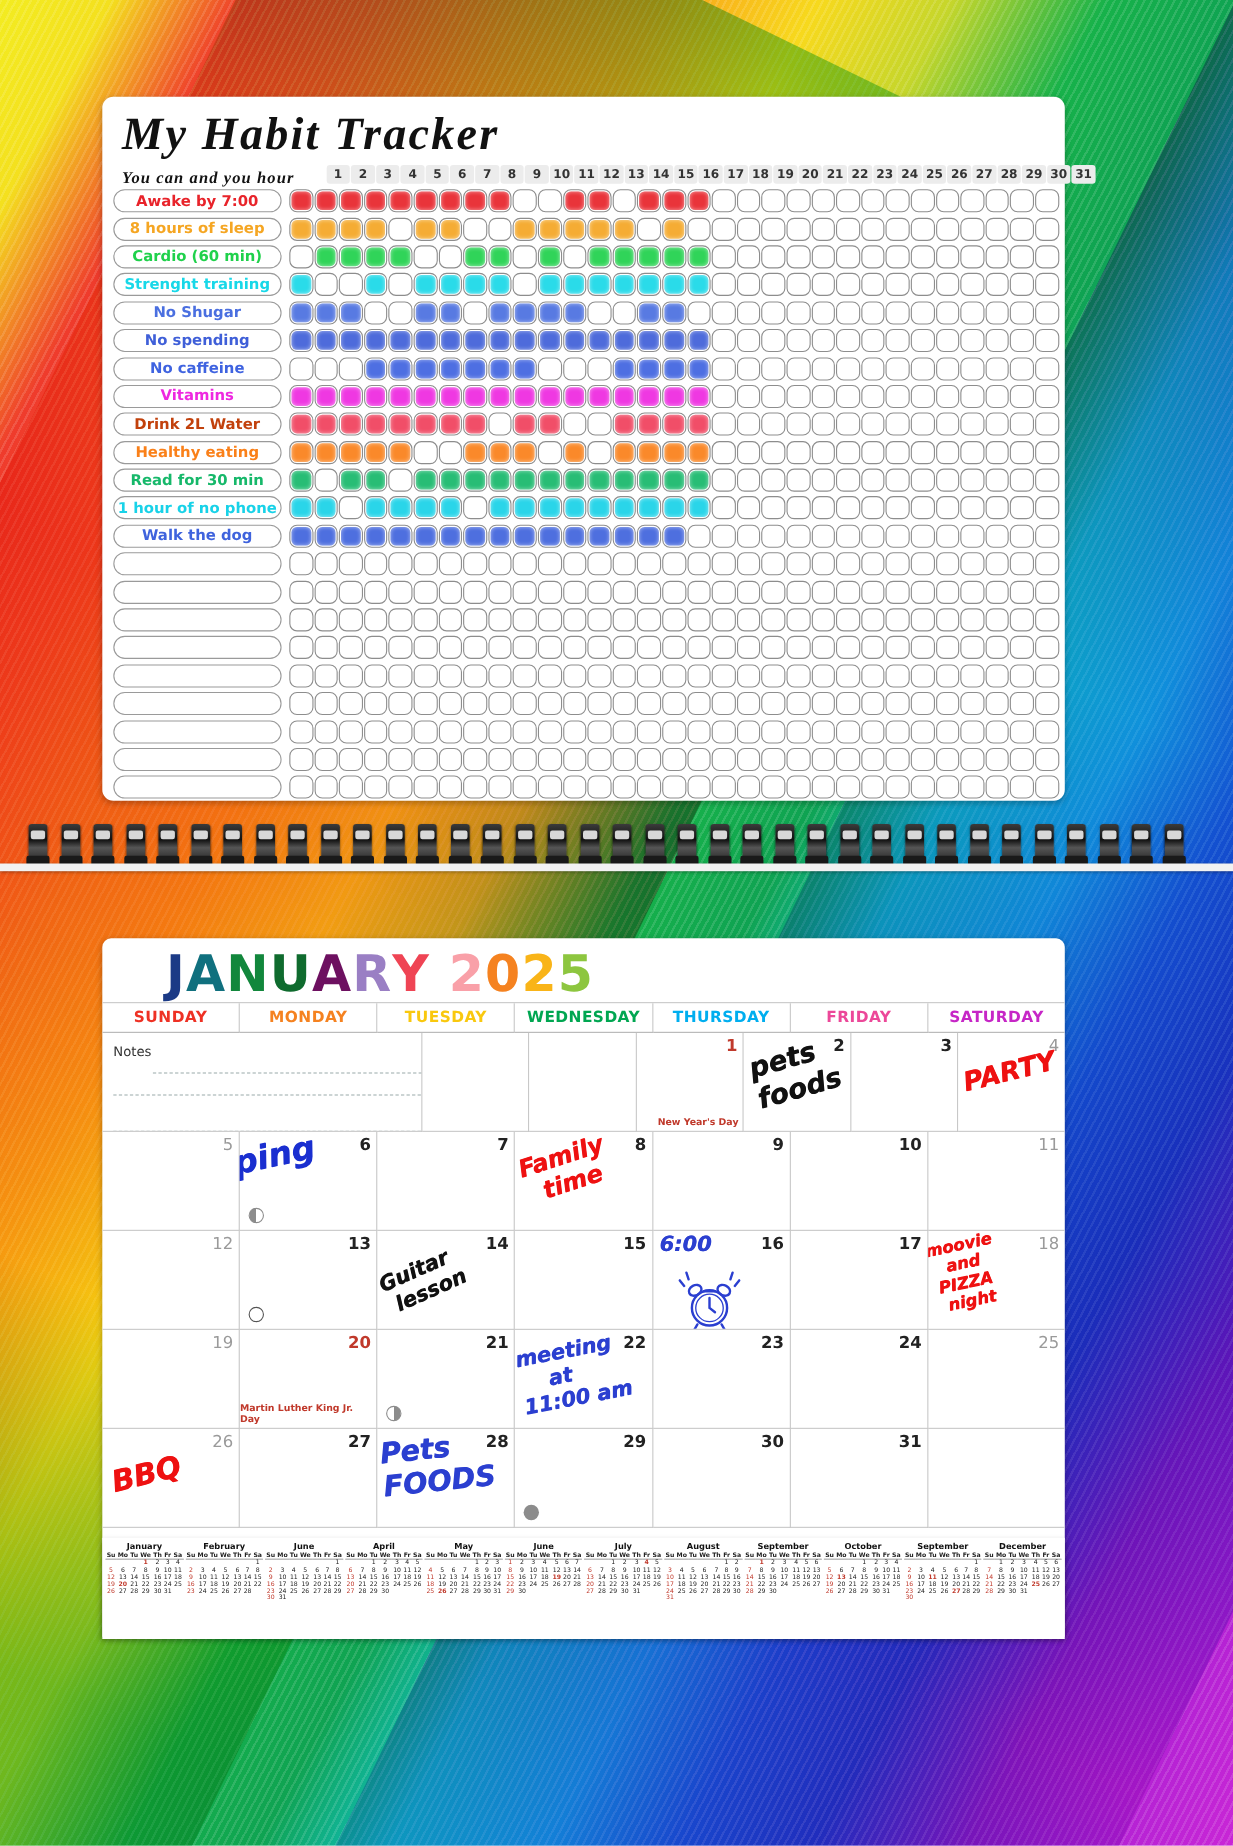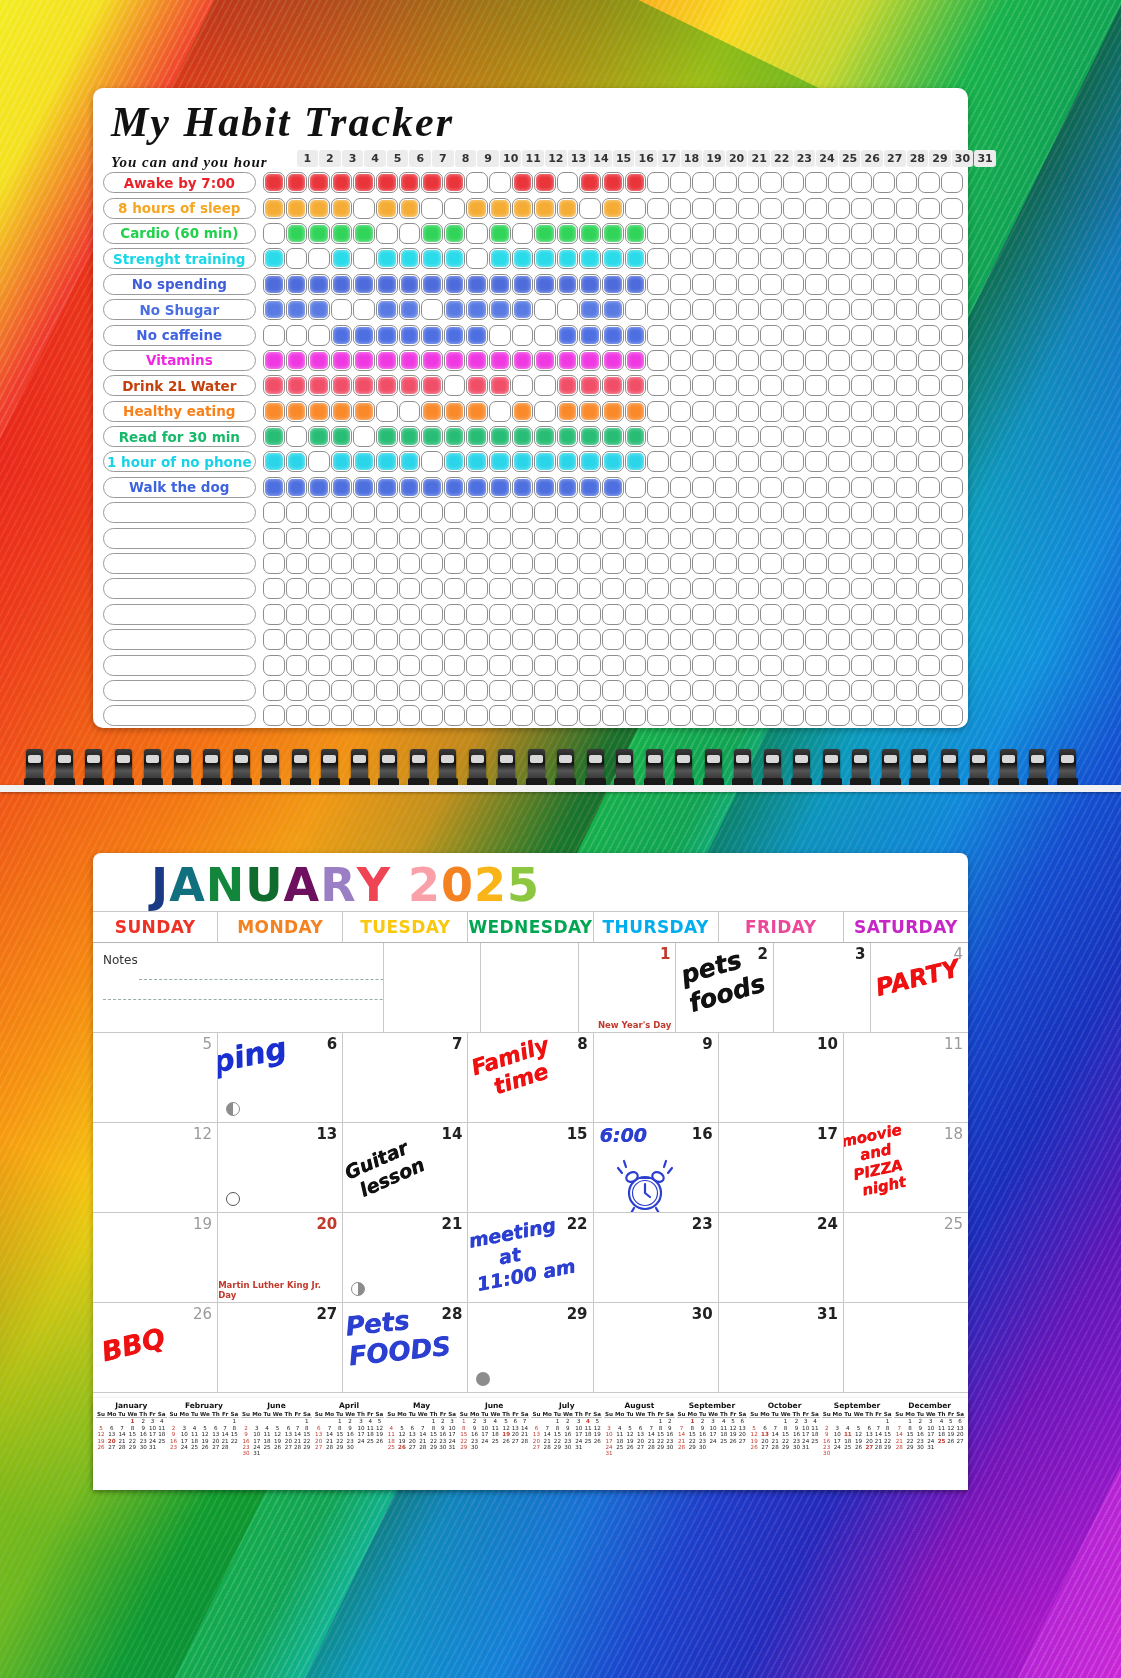--- a/index.html
+++ b/index.html
@@ -111,21 +111,21 @@
   }
   #cal-title {
     font-family:"DejaVu Sans", sans-serif;
     font-weight:700; font-size:46px; letter-spacing:1px;
     padding:8px 0 2px 58px; line-height:1.05;
   }
   #cal-title span { display:inline-block; }
   #weekhead { display:flex; border-top:1px solid #c8c8c8; }
   .wh {
     flex:1; text-align:center;
-    font-size:17px; font-weight:700; letter-spacing:.4px;
+    font-size:14px; font-weight:700; letter-spacing:.4px;
     font-family:"DejaVu Sans", sans-serif;
     padding:5px 0 5px 0;
     border-right:1px solid #c8c8c8;
     border-bottom:1px solid #b4b4b4;
   }
   .wh:last-child { border-right:none; }
   #grid { display:flex; flex-direction:column; }
   .wrow { display:flex; height:90px; }
   .dcell {
     flex:1; position:relative;
@@ -389,20 +389,56 @@
           <div class="cell" style="--c:#18d8e8"></div>
           <div class="cell" style="--c:#18d8e8"></div>
           <div class="cell" style="--c:#18d8e8"></div>
           <div class="cell" style="--c:#18d8e8"></div>
           <div class="cell" style="--c:#18d8e8"></div>
           <div class="cell" style="--c:#18d8e8"></div>
           <div class="cell" style="--c:#18d8e8"></div>
         </div>
     </div>
       <div class="hrow">
+       <div class="hlabel" style="color:#4a6fe0">No Shugar</div>
+       <div class="hcells">
+          <div class="cell f" style="--c:#4a6fe0"></div>
+          <div class="cell f" style="--c:#4a6fe0"></div>
+          <div class="cell f" style="--c:#4a6fe0"></div>
+          <div class="cell" style="--c:#4a6fe0"></div>
+          <div class="cell" style="--c:#4a6fe0"></div>
+          <div class="cell f" style="--c:#4a6fe0"></div>
+          <div class="cell f" style="--c:#4a6fe0"></div>
+          <div class="cell" style="--c:#4a6fe0"></div>
+          <div class="cell f" style="--c:#4a6fe0"></div>
+          <div class="cell f" style="--c:#4a6fe0"></div>
+          <div class="cell f" style="--c:#4a6fe0"></div>
+          <div class="cell f" style="--c:#4a6fe0"></div>
+          <div class="cell" style="--c:#4a6fe0"></div>
+          <div class="cell" style="--c:#4a6fe0"></div>
+          <div class="cell f" style="--c:#4a6fe0"></div>
+          <div class="cell f" style="--c:#4a6fe0"></div>
+          <div class="cell" style="--c:#4a6fe0"></div>
+          <div class="cell" style="--c:#4a6fe0"></div>
+          <div class="cell" style="--c:#4a6fe0"></div>
+          <div class="cell" style="--c:#4a6fe0"></div>
+          <div class="cell" style="--c:#4a6fe0"></div>
+          <div class="cell" style="--c:#4a6fe0"></div>
+          <div class="cell" style="--c:#4a6fe0"></div>
+          <div class="cell" style="--c:#4a6fe0"></div>
+          <div class="cell" style="--c:#4a6fe0"></div>
+          <div class="cell" style="--c:#4a6fe0"></div>
+          <div class="cell" style="--c:#4a6fe0"></div>
+          <div class="cell" style="--c:#4a6fe0"></div>
+          <div class="cell" style="--c:#4a6fe0"></div>
+          <div class="cell" style="--c:#4a6fe0"></div>
+          <div class="cell" style="--c:#4a6fe0"></div>
+        </div>
+    </div>
+      <div class="hrow">
        <div class="hlabel" style="color:#3f5fd8">No spending</div>
        <div class="hcells">
           <div class="cell f" style="--c:#3f5fd8"></div>
           <div class="cell f" style="--c:#3f5fd8"></div>
           <div class="cell f" style="--c:#3f5fd8"></div>
           <div class="cell f" style="--c:#3f5fd8"></div>
           <div class="cell f" style="--c:#3f5fd8"></div>
           <div class="cell f" style="--c:#3f5fd8"></div>
           <div class="cell f" style="--c:#3f5fd8"></div>
           <div class="cell f" style="--c:#3f5fd8"></div>
@@ -422,56 +458,20 @@
           <div class="cell" style="--c:#3f5fd8"></div>
           <div class="cell" style="--c:#3f5fd8"></div>
           <div class="cell" style="--c:#3f5fd8"></div>
           <div class="cell" style="--c:#3f5fd8"></div>
           <div class="cell" style="--c:#3f5fd8"></div>
           <div class="cell" style="--c:#3f5fd8"></div>
           <div class="cell" style="--c:#3f5fd8"></div>
           <div class="cell" style="--c:#3f5fd8"></div>
           <div class="cell" style="--c:#3f5fd8"></div>
           <div class="cell" style="--c:#3f5fd8"></div>
-        </div>
-    </div>
-      <div class="hrow">
-       <div class="hlabel" style="color:#4a6fe0">No Shugar</div>
-       <div class="hcells">
-          <div class="cell f" style="--c:#4a6fe0"></div>
-          <div class="cell f" style="--c:#4a6fe0"></div>
-          <div class="cell f" style="--c:#4a6fe0"></div>
-          <div class="cell" style="--c:#4a6fe0"></div>
-          <div class="cell" style="--c:#4a6fe0"></div>
-          <div class="cell f" style="--c:#4a6fe0"></div>
-          <div class="cell f" style="--c:#4a6fe0"></div>
-          <div class="cell" style="--c:#4a6fe0"></div>
-          <div class="cell f" style="--c:#4a6fe0"></div>
-          <div class="cell f" style="--c:#4a6fe0"></div>
-          <div class="cell f" style="--c:#4a6fe0"></div>
-          <div class="cell f" style="--c:#4a6fe0"></div>
-          <div class="cell" style="--c:#4a6fe0"></div>
-          <div class="cell" style="--c:#4a6fe0"></div>
-          <div class="cell f" style="--c:#4a6fe0"></div>
-          <div class="cell f" style="--c:#4a6fe0"></div>
-          <div class="cell" style="--c:#4a6fe0"></div>
-          <div class="cell" style="--c:#4a6fe0"></div>
-          <div class="cell" style="--c:#4a6fe0"></div>
-          <div class="cell" style="--c:#4a6fe0"></div>
-          <div class="cell" style="--c:#4a6fe0"></div>
-          <div class="cell" style="--c:#4a6fe0"></div>
-          <div class="cell" style="--c:#4a6fe0"></div>
-          <div class="cell" style="--c:#4a6fe0"></div>
-          <div class="cell" style="--c:#4a6fe0"></div>
-          <div class="cell" style="--c:#4a6fe0"></div>
-          <div class="cell" style="--c:#4a6fe0"></div>
-          <div class="cell" style="--c:#4a6fe0"></div>
-          <div class="cell" style="--c:#4a6fe0"></div>
-          <div class="cell" style="--c:#4a6fe0"></div>
-          <div class="cell" style="--c:#4a6fe0"></div>
         </div>
     </div>
       <div class="hrow">
        <div class="hlabel" style="color:#3f63e0">No caffeine</div>
        <div class="hcells">
           <div class="cell" style="--c:#3f63e0"></div>
           <div class="cell" style="--c:#3f63e0"></div>
           <div class="cell" style="--c:#3f63e0"></div>
           <div class="cell f" style="--c:#3f63e0"></div>
           <div class="cell f" style="--c:#3f63e0"></div>

